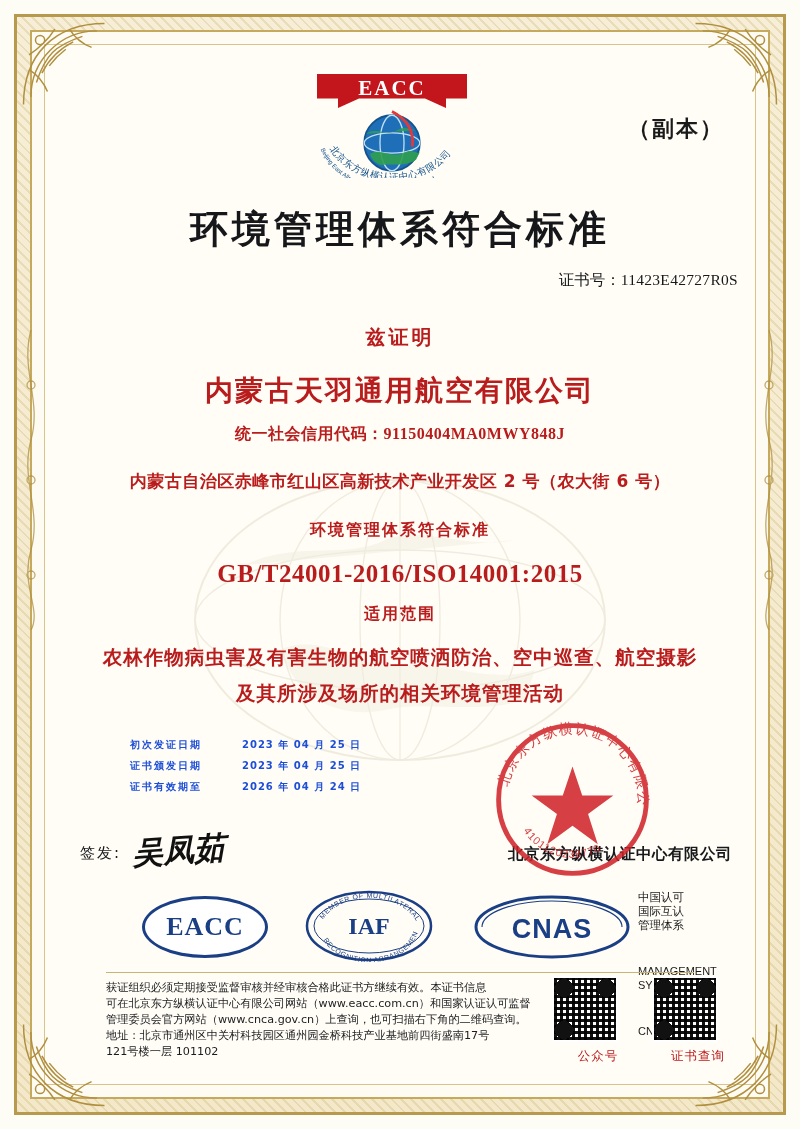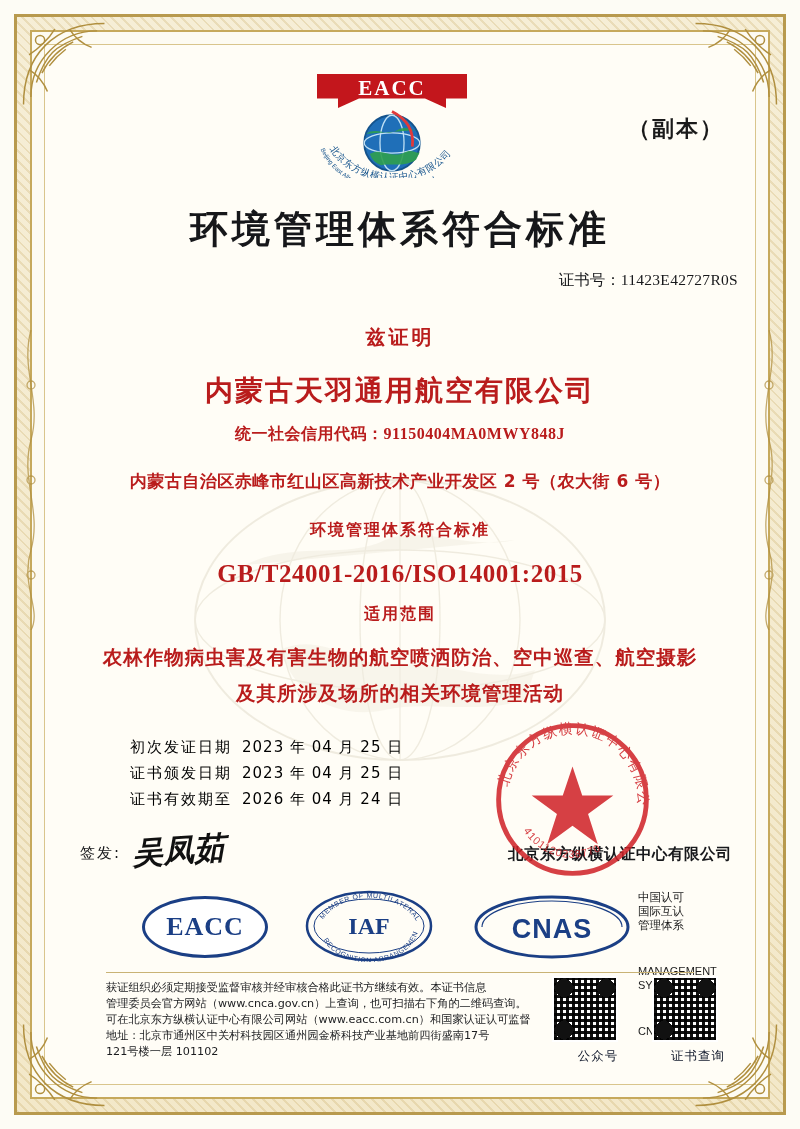--- a/index.html
+++ b/index.html
@@ -126,22 +126,23 @@
   .address  { top: 418px; font-size: 17px; font-weight: bold; letter-spacing: .5px; font-family: "DejaVu Sans", sans-serif; }
   .conform  { top: 468px; font-size: 16px; font-weight: bold; letter-spacing: 2px; font-family: "DejaVu Sans", sans-serif; }
   .standard { top: 508px; font-size: 25px; font-weight: bold; letter-spacing: .5px; font-family: "Liberation Serif", serif; }
   .scope-lbl{ top: 552px; font-size: 16px; font-weight: bold; letter-spacing: 2px; font-family: "DejaVu Sans", sans-serif; }
   .scope-1  { top: 592px; font-size: 19.5px; font-weight: bold; letter-spacing: 1px; font-family: "DejaVu Sans", sans-serif; }
   .scope-2  { top: 628px; font-size: 19.5px; font-weight: bold; letter-spacing: 1px; font-family: Liberation Sans, sans-serif; }
 
   
   .dates {
     position: absolute; left: 78px; top: 686px;
-    font-size: 15px; color: #000000;
-    font-family: "DejaVu Sans", sans-serif;
+    font-size: 10px; color: #1d4ed8;
+    font-family: "DejaVu Sans", sans-serif;
+    font-weight: bold;
   }
   .dates .drow { display: flex; margin-bottom: 7px; }
   .dates .dlabel { width: 112px; letter-spacing: 2px; }
   .dates .dval { letter-spacing: 1px; }
 
   .sign-label {
     position: absolute; left: 28px; top: 792px;
     font-size: 15px; letter-spacing: 2px;
     font-family: "DejaVu Sans", sans-serif; color: #17181b; text-align: right;
   }
@@ -216,21 +217,21 @@
     background:
       radial-gradient(circle at 16% 16%, #111 0 9px, transparent 9px),
       radial-gradient(circle at 84% 16%, #111 0 9px, transparent 9px),
       radial-gradient(circle at 16% 84%, #111 0 9px, transparent 9px);
     mix-blend-mode: normal;
   }
   .qr-1 { left: 500px; top: 924px; }
   .qr-2 { left: 600px; top: 924px; }
   .qr-labels {
     position: absolute; left: 498px; top: 996px; width: 200px;
-    font-size: 12.5px; font-family: "DejaVu Sans", sans-serif; color: #0f172a;
+    font-size: 12.5px; font-family: "DejaVu Sans", sans-serif; color: #b91c1c;
   }
   .qr-labels span { display: inline-block; width: 96px; text-align: center; letter-spacing: 1px; }
 
   .footer-rule {
     position: absolute; left: 54px; right: 54px; top: 920px;
     border-top: 1px solid #c9b375;
   }
 </style>
 </head>
 <body>
@@ -458,22 +459,22 @@
         <div>管理体系</div>
         <div class="en">MANAGEMENT SYSTEM</div>
         <div class="en">CNAS C114-M</div>
       </div>
     </div>
 
     <div class="footer-rule"></div>
 
     <div class="footer">
       <div>获证组织必须定期接受监督审核并经审核合格此证书方继续有效。本证书信息</div>
+      <div>可在北京东方纵横认证中心有限公司网站（www.eacc.com.cn）和国家认证认可监督</div>
       <div>管理委员会官方网站（www.cnca.gov.cn）上查询，也可扫描右下角的二维码查询。</div>
-      <div>可在北京东方纵横认证中心有限公司网站（www.eacc.com.cn）和国家认证认可监督</div>
       <div>地址：北京市通州区中关村科技园区通州园金桥科技产业基地前四街盛南17号</div>
       <div>121号楼一层 101102</div>
     </div>
 
     <div class="qr qr-1"></div>
     <div class="qr qr-2"></div>
     <div class="qr-labels">
       <span>公众号</span>
       <span>证书查询</span>
     </div>

